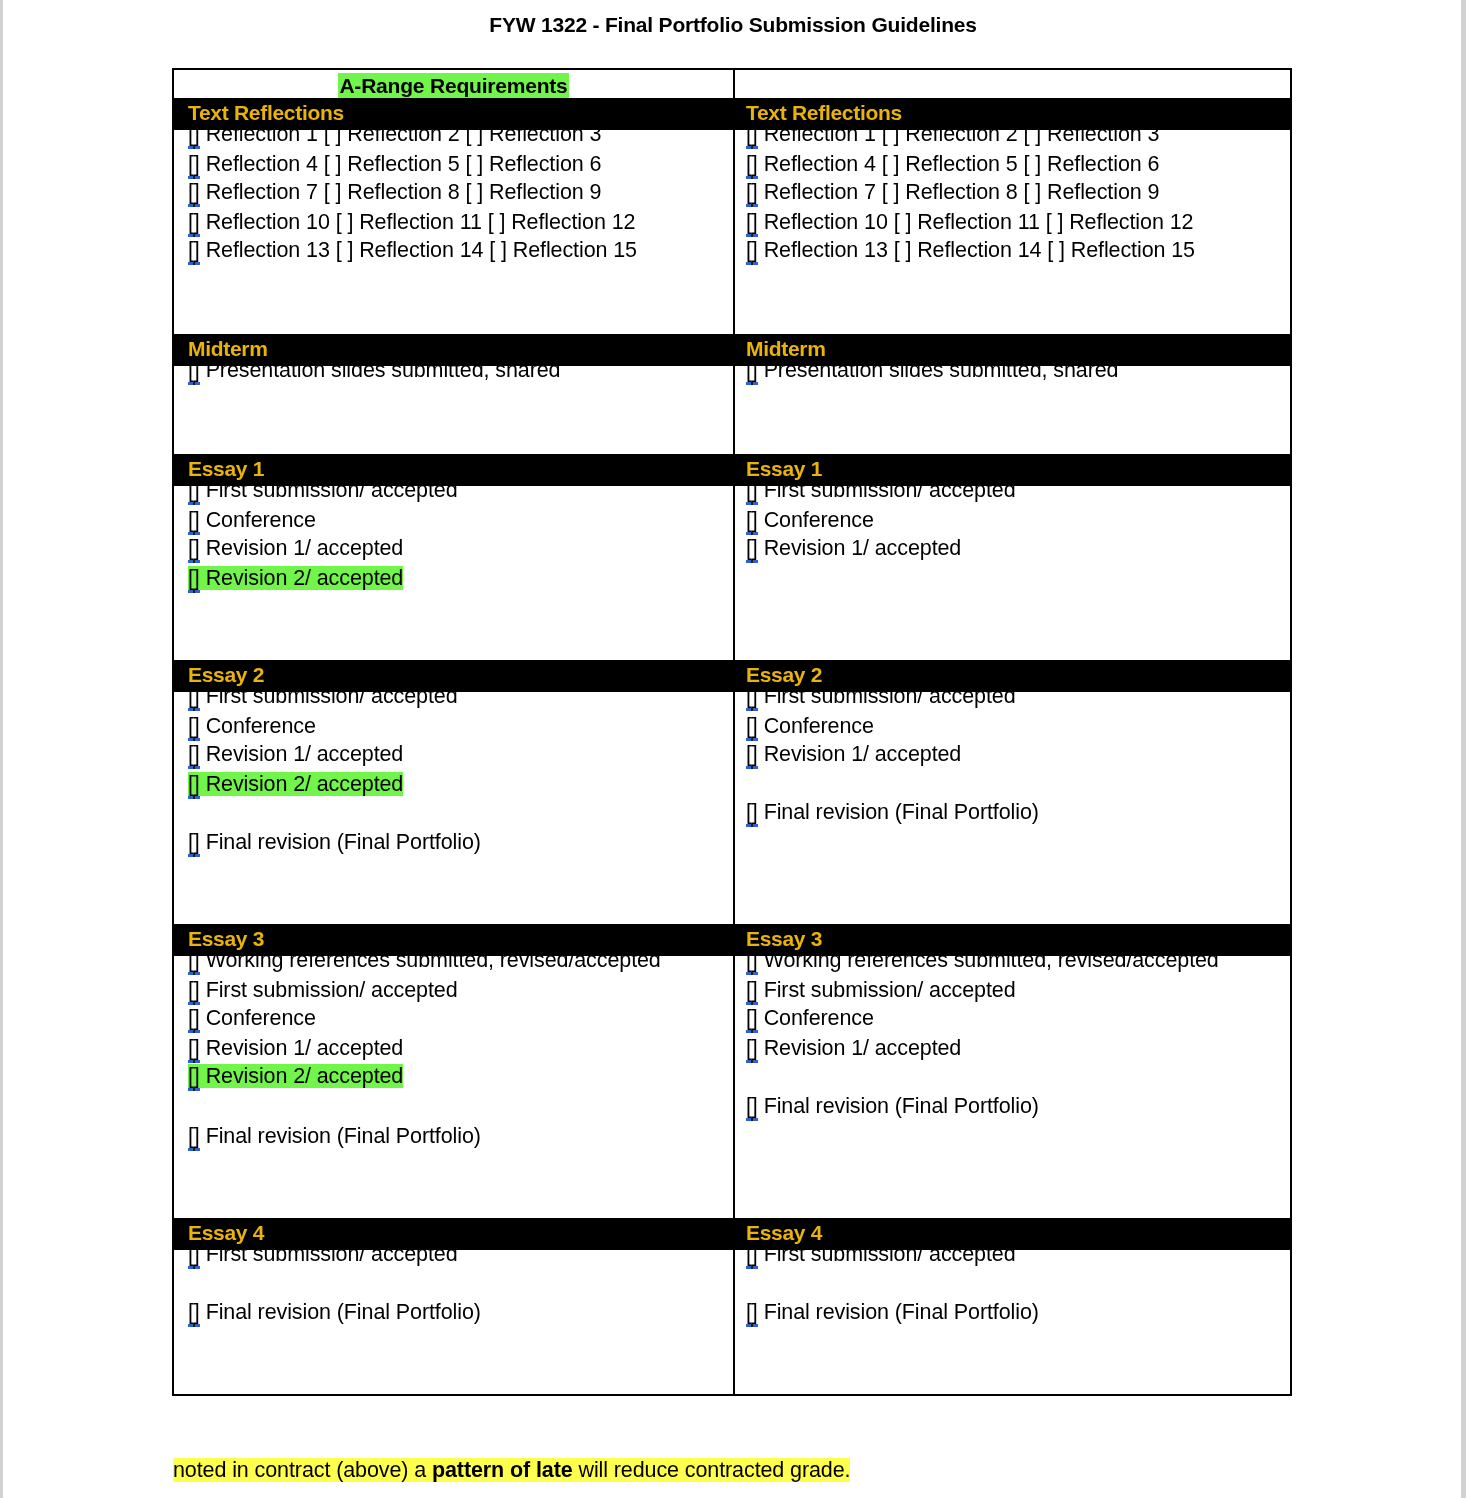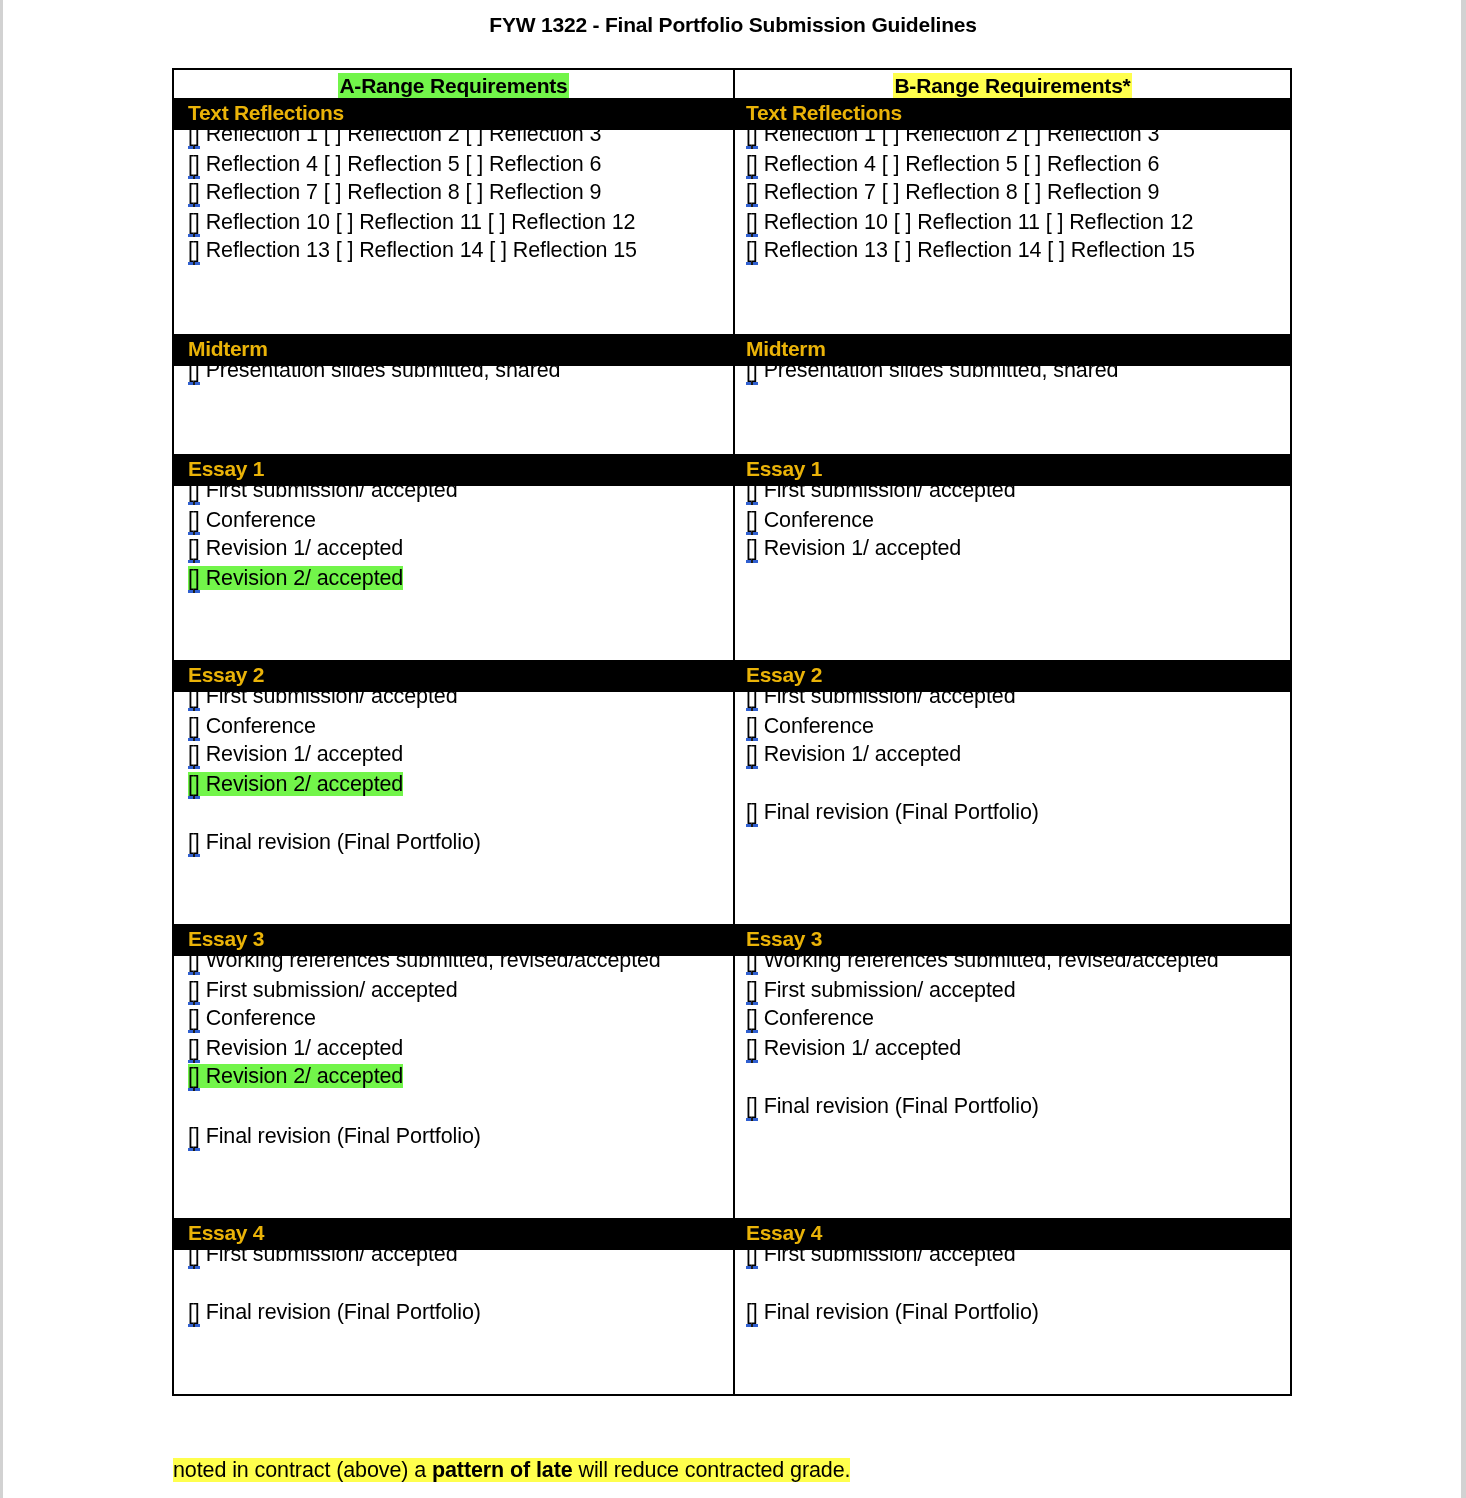--- a/index.html
+++ b/index.html
@@ -68,23 +68,20 @@
 
 <div class="frame-left"></div>
 <div class="frame-right"></div>
 
 <div class="doc-title">FYW 1322 - Final Portfolio Submission Guidelines</div>
 
 <div class="req-table" id="req-table">
   <div class="col-divider"></div>
   <div class="col-head a">
     <span class="hl-green">A-Range Requirements</span>
-  </div>
-  <div class="col-head b">
-    <span class="hl-yellow">B-Range Requirements*</span>
   </div>
 
 <div class="band" style="top: 28px;">
       <div class="band-label a">Text Reflections</div>
       <div class="band-label b">Text Reflections</div>
     </div>
     <div class="cell a" style="top: 0px;">
       <div class="item" style="top: 51px;"><span><span class="box">[]</span> <span>Reflection 1 [ ] Reflection 2 [ ] Reflection 3</span></span></div>
       <div class="item" style="top: 81px;"><span><span class="box">[]</span> <span>Reflection 4 [ ] Reflection 5 [ ] Reflection 6</span></span></div>
       <div class="item" style="top: 109px;"><span><span class="box">[]</span> <span>Reflection 7 [ ] Reflection 8 [ ] Reflection 9</span></span></div>

